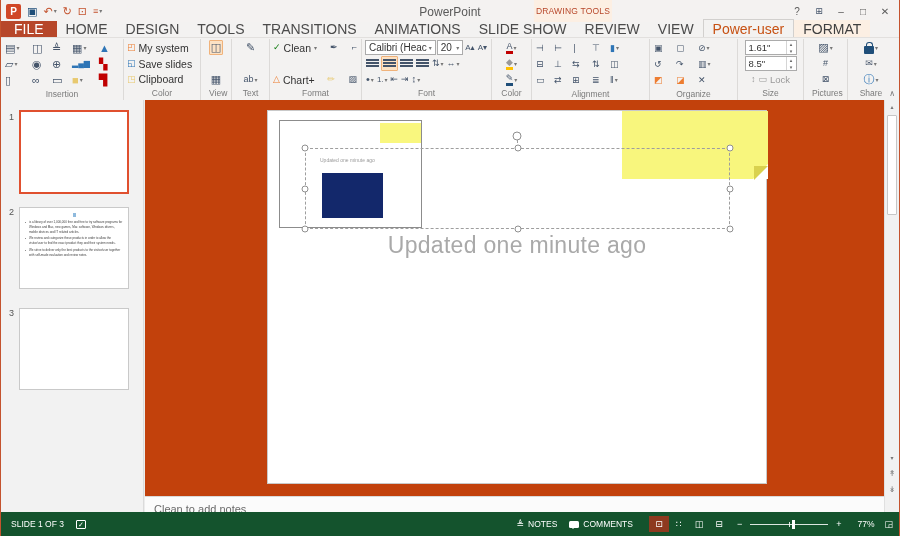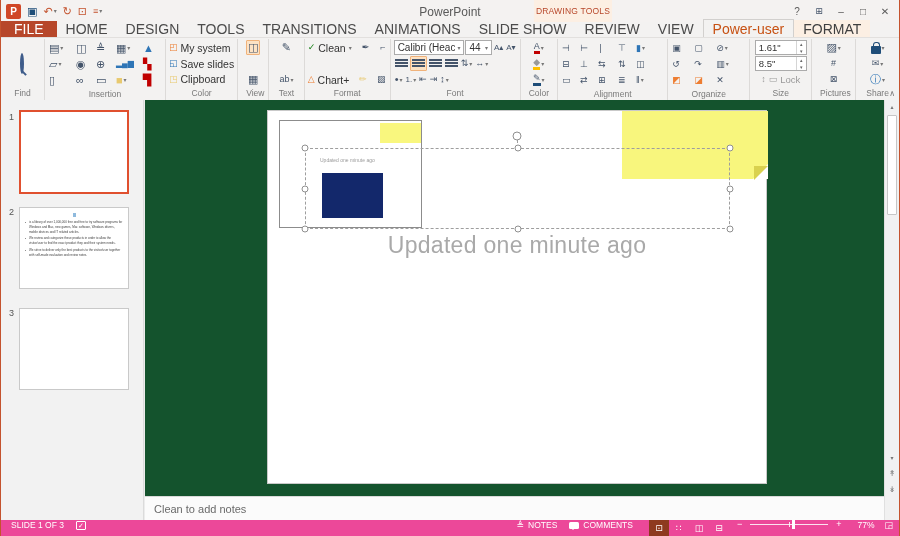--- a/index.html
+++ b/index.html
@@ -57,42 +57,42 @@
   
   .content{position:absolute;top:100px;left:0;right:0;bottom:16px;background:#ECECEC;}
   .thumbs{position:absolute;left:0;top:0;bottom:0;width:143px;background:#F2F2F2;border-right:1px solid #DBDBDB;}
   .tnum{position:absolute;left:8px;font-size:9px;color:#555;}
   .thumb{position:absolute;left:18px;width:110px;background:#fff;border:1px solid #C9C9C9;}
   .thumb.sel{border:2px solid #E0502F;}
   .t2mark{width:3px;height:4px;background:#8FBADD;margin:5px auto 3px;}
   .tb{font-size:3px;line-height:1.6;color:#404040;margin:0 5px 2px 9px;position:relative;}
   .tb::before{content:"▪";position:absolute;left:-4px;top:0;font-size:3px;color:#404040;}
   .main{position:absolute;left:144px;right:15px;top:0;bottom:0;}
-  .editor{position:absolute;left:0;right:0;top:0;bottom:24px;background:#14532d;}
+  .editor{position:absolute;left:0;right:0;top:0;bottom:24px;background:#c2410c;}
   .notesbar{position:absolute;left:0;right:0;bottom:0;height:24px;background:#FBFBFB;border-top:1px solid #D9D9D9;
     display:flex;align-items:center;padding-left:9px;font-size:11px;color:#6A6A6A;}
   .slide{position:absolute;left:122px;top:10px;width:500px;height:374px;background:#fff;border:1px solid #C9C9C9;}
   .mini{position:absolute;left:11px;top:9px;width:143px;height:108px;border:1px solid #8C8C8C;background:#fff;}
   .mini-yellow{position:absolute;right:0;top:2px;width:41px;height:20px;background:#F9F77E;}
   .mini-cap{position:absolute;left:40px;top:36px;font-size:5px;color:#9B9B9B;white-space:nowrap;}
   .mini-navy{position:absolute;left:42px;top:52px;width:61px;height:45px;background:#13286B;}
   .sticky{position:absolute;left:354px;top:0;width:146px;height:68px;background:#F8F67D;}
   .fold{position:absolute;right:0;bottom:0;width:0;height:0;border-left:15px solid transparent;border-bottom:15px solid #fff;}
   .fold2{position:absolute;right:0;bottom:0;width:0;height:0;border-right:14px solid transparent;border-top:14px solid #D9D14E;transform:translateY(1px);}
   .sel-box{position:absolute;left:37px;top:37px;width:425px;height:81px;border:1px dashed #9E9E9E;}
   .hd{position:absolute;width:7px;height:7px;background:#fff;border:1px solid #8F8F8F;border-radius:50%;transform:translate(-50%,-50%);}
   .rotstem{position:absolute;left:249px;top:29px;height:8px;border-left:1px dashed #9E9E9E;}
   .rot{position:absolute;left:249px;top:25px;width:9px;height:9px;background:#fff;border:1px solid #8F8F8F;border-radius:50%;transform:translate(-50%,-50%);}
   .bigtext{position:absolute;left:0;right:0;top:121px;text-align:center;font-size:23px;color:#A9A9A9;letter-spacing:.3px;}
   
   .vscroll{position:absolute;right:0;top:0;bottom:0;width:15px;background:#F1F1F1;border-left:1px solid #E0E0E0;}
   .sbtn{position:absolute;left:0;right:0;height:13px;display:flex;align-items:center;justify-content:center;font-size:6px;color:#777;}
   .sthumb{position:absolute;left:2px;right:2px;top:15px;height:100px;background:#fff;border:1px solid #C6C6C6;border-radius:1px;}
   
-  .statusbar{position:absolute;left:0;right:0;bottom:0;height:16px;background:#ec4899;display:flex;align-items:flex-start;color:#fff;font-size:8.5px;}
+  .statusbar{position:absolute;left:0;right:0;bottom:0;height:24px;background:#14532d;display:flex;align-items:center;color:#fff;font-size:8.5px;}
   .statusbar .seg{display:flex;align-items:center;gap:4px;}
   .sic{font-size:9px;color:#fff;line-height:1;}
   .vbtn{width:20px;height:16px;display:flex;align-items:center;justify-content:center;}
   .vbtn.on{background:#8E3A1F;}
   .bubble{width:10px;height:7px;background:#fff;border-radius:1.5px;position:relative;}
   .bubble::after{content:"";position:absolute;left:2px;bottom:-3px;border:2.5px solid transparent;border-top-color:#fff;}
   .ztrack{width:78px;height:1px;background:rgba(255,255,255,.85);position:relative;margin:0 4px;}
   .ztrack::before{content:"";position:absolute;left:50%;top:-2px;width:1px;height:5px;background:rgba(255,255,255,.85);}
   .zthumb{position:absolute;left:42px;top:-4px;width:3px;height:9px;background:#fff;}
 </style>
@@ -150,26 +150,20 @@
     <span class="tab">ANIMATIONS</span>
     <span class="tab">SLIDE SHOW</span>
     <span class="tab">REVIEW</span>
     <span class="tab">VIEW</span>
     <span class="tab active">Power-user</span>
     <span class="tab ctx">FORMAT</span>
   </div>
 
   <div class="ribbon">
 
-    <div class="grp" style="width:47px">
-      <div class="grp-body" style="justify-content:center">
-        <span><span class="lens"></span></span>
-      </div>
-      <div class="grp-label">Find</div>
-    </div>
 
     <div class="grp" style="width:123px">
       <div class="grp-body">
         <div class="ins">
           <span class="ib">
               <span class="i">▤</span>
               <span class="dd">▾</span>
             </span>
           <span class="ib">
               <span class="i">◫</span>
@@ -296,21 +290,21 @@
     </div>
 
     <div class="grp" style="width:130px">
       <div class="grp-col">
         <div class="r">
           <span class="combo" style="width:72px">
               <span style="flex:1;overflow:hidden;white-space:nowrap">Calibri (Heac</span>
               <span class="dd">▾</span>
             </span>
           <span class="combo" style="width:27px">
-              <span style="flex:1">44</span>
+              <span style="flex:1">20</span>
               <span class="dd">▾</span>
             </span>
           <span class="ib">
               <span class="i xs">A▴</span>
             </span>
           <span class="ib">
               <span class="i xs">A▾</span>
             </span>
         </div>
         <div class="r">

